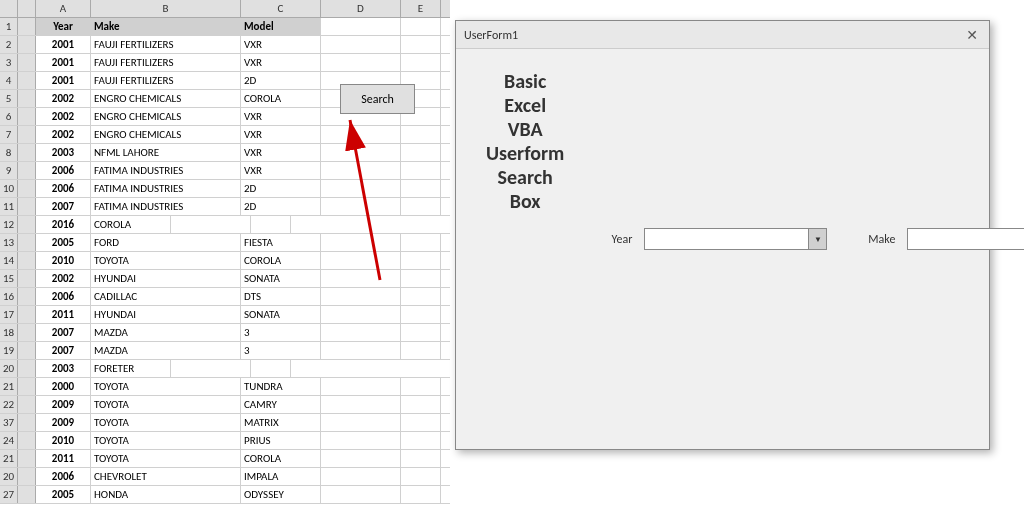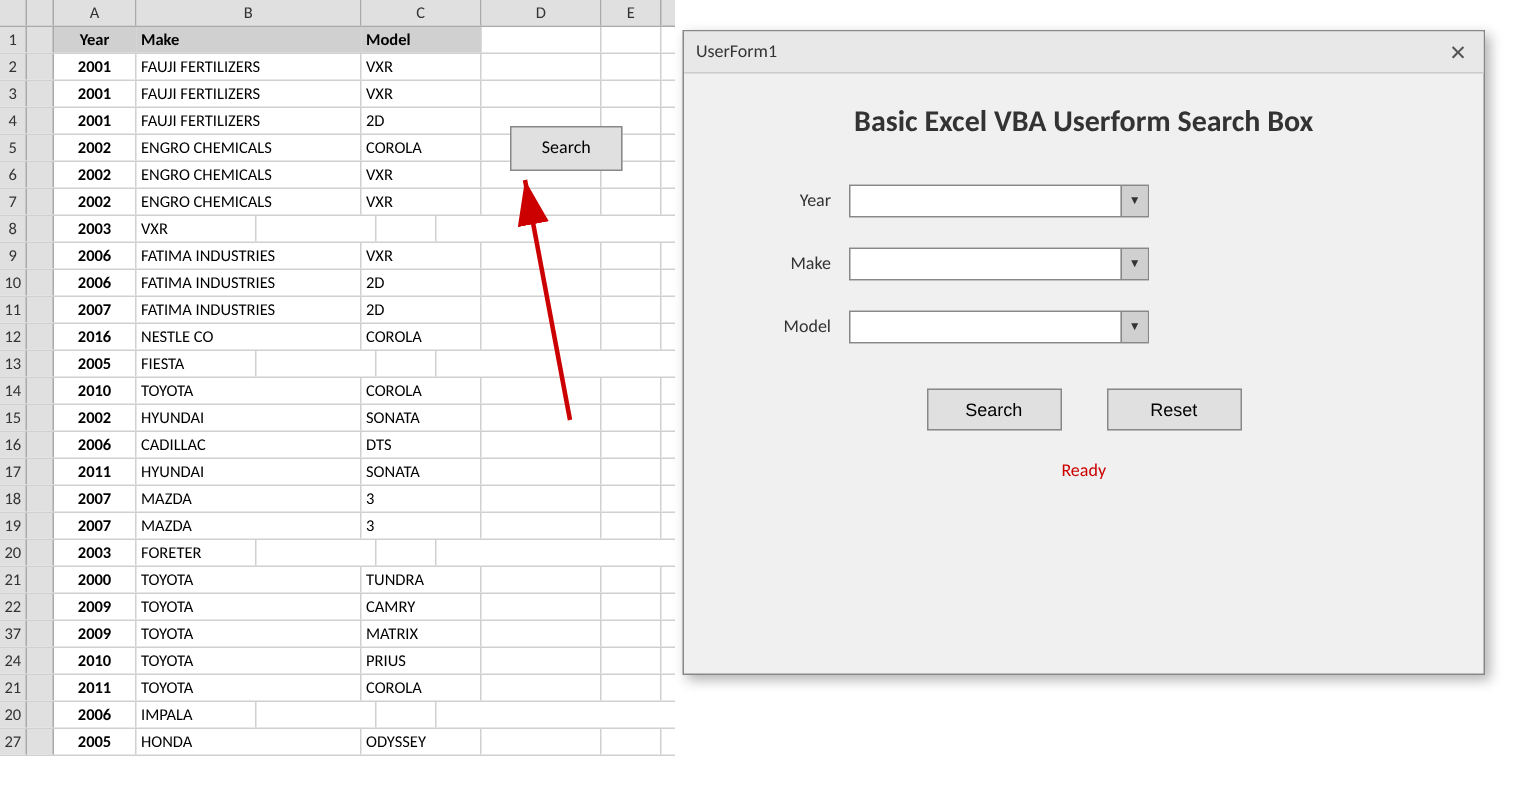--- a/index.html
+++ b/index.html
@@ -172,21 +172,20 @@
       color: #555;
       display: flex;
       align-items: center;
       justify-content: center;
     }
 
     .userform-body {
       flex: 1;
       padding: 20px 30px;
       display: flex;
-      flex-direction: column;
     }
 
     .userform-heading {
       font-size: 20px;
       font-weight: bold;
       color: #333;
       text-align: center;
       margin-bottom: 30px;
     }
 
@@ -341,20 +340,21 @@
       <div class="cell cell-b">2002</div>
       <div class="cell cell-c">ENGRO CHEMICALS</div>
       <div class="cell cell-d">VXR</div>
       <div class="cell cell-e"></div>
       <div class="cell cell-f"></div>
     </div>
       <div class="data-row">
       <div class="row-num">8</div>
       <div class="cell cell-a"></div>
       <div class="cell cell-b">2003</div>
+      <div class="cell cell-c">NFML LAHORE</div>
       <div class="cell cell-d">VXR</div>
       <div class="cell cell-e"></div>
       <div class="cell cell-f"></div>
     </div>
       <div class="data-row">
       <div class="row-num">9</div>
       <div class="cell cell-a"></div>
       <div class="cell cell-b">2006</div>
       <div class="cell cell-c">FATIMA INDUSTRIES</div>
       <div class="cell cell-d">VXR</div>
@@ -376,29 +376,29 @@
       <div class="cell cell-b">2007</div>
       <div class="cell cell-c">FATIMA INDUSTRIES</div>
       <div class="cell cell-d">2D</div>
       <div class="cell cell-e"></div>
       <div class="cell cell-f"></div>
     </div>
       <div class="data-row">
       <div class="row-num">12</div>
       <div class="cell cell-a"></div>
       <div class="cell cell-b">2016</div>
-      <div class="cell cell-c">NESTLE CO</div>
       <div class="cell cell-d">COROLA</div>
       <div class="cell cell-e"></div>
       <div class="cell cell-f"></div>
     </div>
       <div class="data-row">
       <div class="row-num">13</div>
       <div class="cell cell-a"></div>
       <div class="cell cell-b">2005</div>
+      <div class="cell cell-c">FORD</div>
       <div class="cell cell-d">FIESTA</div>
       <div class="cell cell-e"></div>
       <div class="cell cell-f"></div>
     </div>
       <div class="data-row">
       <div class="row-num">14</div>
       <div class="cell cell-a"></div>
       <div class="cell cell-b">2010</div>
       <div class="cell cell-c">TOYOTA</div>
       <div class="cell cell-d">COROLA</div>
@@ -500,20 +500,21 @@
       <div class="cell cell-b">2011</div>
       <div class="cell cell-c">TOYOTA</div>
       <div class="cell cell-d">COROLA</div>
       <div class="cell cell-e"></div>
       <div class="cell cell-f"></div>
     </div>
       <div class="data-row">
       <div class="row-num">20</div>
       <div class="cell cell-a"></div>
       <div class="cell cell-b">2006</div>
+      <div class="cell cell-c">CHEVROLET</div>
       <div class="cell cell-d">IMPALA</div>
       <div class="cell cell-e"></div>
       <div class="cell cell-f"></div>
     </div>
       <div class="data-row">
       <div class="row-num">27</div>
       <div class="cell cell-a"></div>
       <div class="cell cell-b">2005</div>
       <div class="cell cell-c">HONDA</div>
       <div class="cell cell-d">ODYSSEY</div>

